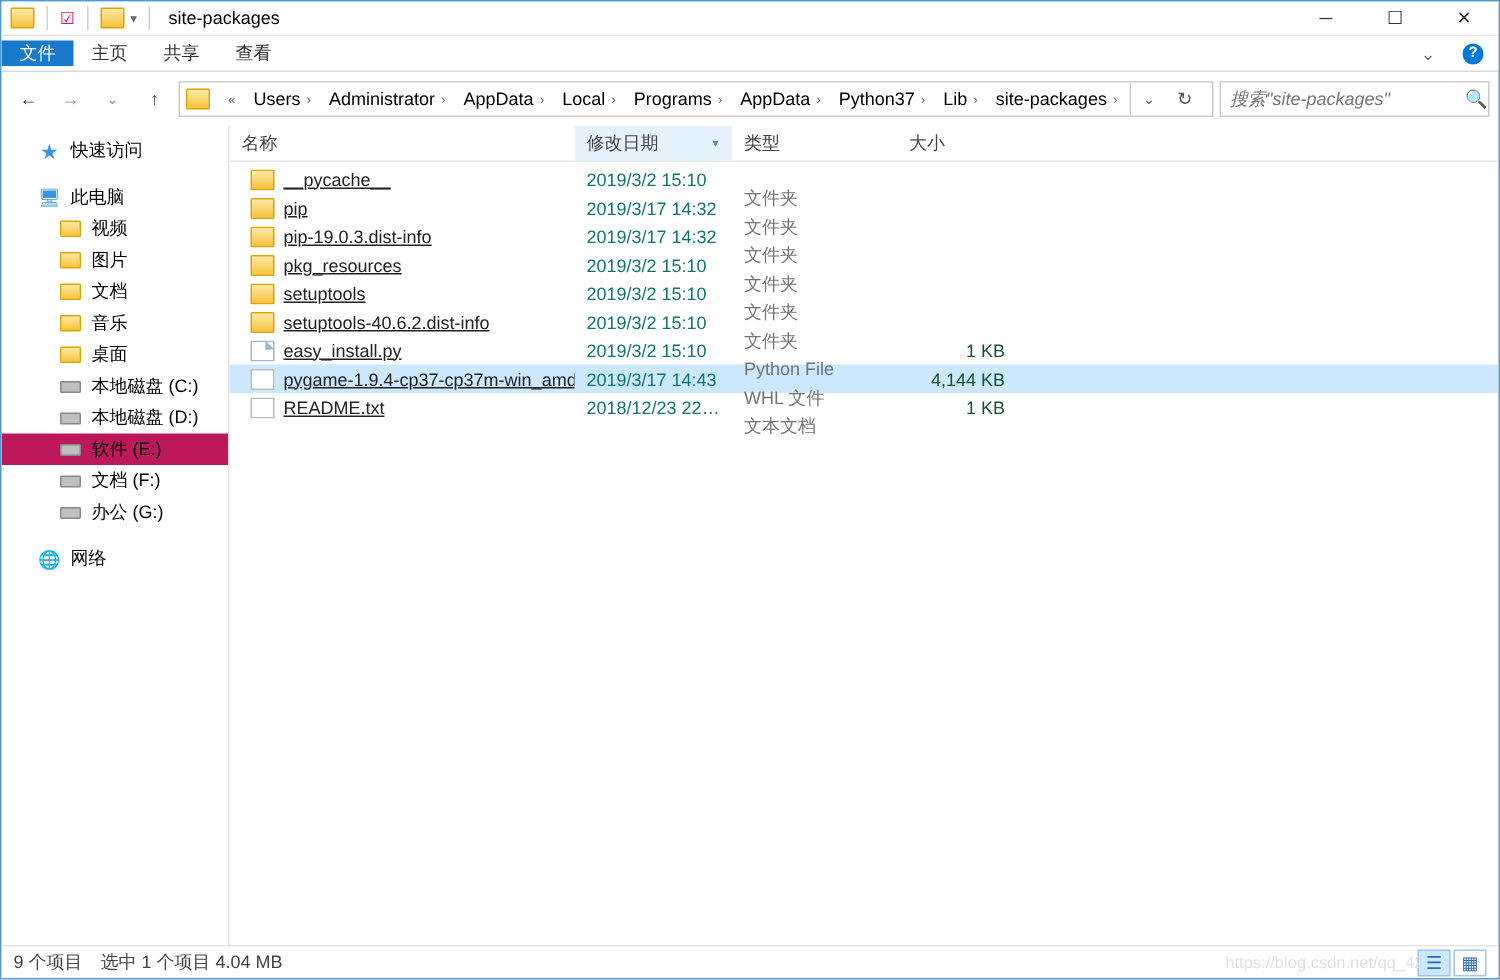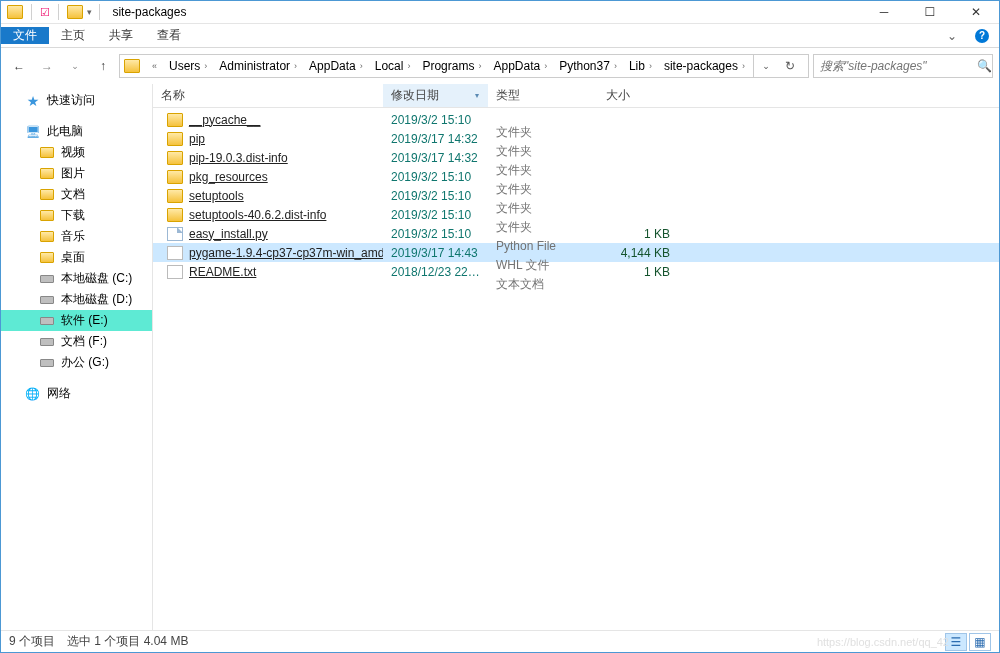--- a/index.html
+++ b/index.html
@@ -34,21 +34,21 @@
 .addr-actions div { width: 24px; display: flex; align-items: center; justify-content: center; color: #555; }
 .searchbox { width: 180px; height: 24px; border: 1px solid #ccc; display: flex; align-items: center; padding: 0 6px; }
 .searchbox input { border: none; outline: none; flex: 1; color: #888; font-style: italic; }
 .searchbox .mag { color: #555; }
 
 
 .main { display: flex; height: 547px; }
 .sidebar { width: 152px; border-right: 1px solid #e5e5e5; overflow-y: auto; padding-top: 6px; }
 .side-item { display: flex; align-items: center; height: 21px; padding-left: 24px; gap: 6px; }
 .side-item.l2 { padding-left: 38px; }
-.side-item.selected { background: #5eead4; }
+.side-item.selected { background: #be185d; }
 .side-item .ico { width: 16px; height: 14px; flex-shrink: 0; display: flex; align-items: center; justify-content: center; }
 .ico-star { color: #3a96dd; font-size: 14px; }
 .ico-pc { color: #3a96dd; }
 .ico-folder { background: linear-gradient(#ffe9a6,#f5c23d); border: 1px solid #d9a300; border-radius: 1px; width: 14px; height: 11px; }
 .ico-drive { width: 14px; height: 8px; background: #bfbfbf; border: 1px solid #888; border-radius: 1px; }
 .ico-net { color: #3a96dd; }
 .side-spacer { height: 10px; }
 
 .filepane { flex: 1; display: flex; flex-direction: column; }
 .columns { display: flex; height: 24px; border-bottom: 1px solid #e5e5e5; }
@@ -197,26 +197,20 @@
     <div class="side-item l2">
         <span class="ico">
           <span class="ico-folder"></span>
         </span>
         <span>文档</span>
       </div>
     <div class="side-item l2">
         <span class="ico">
           <span class="ico-folder"></span>
         </span>
-        <span>下载</span>
-      </div>
-    <div class="side-item l2">
-        <span class="ico">
-          <span class="ico-folder"></span>
-        </span>
         <span>音乐</span>
       </div>
     <div class="side-item l2">
         <span class="ico">
           <span class="ico-folder"></span>
         </span>
         <span>桌面</span>
       </div>
     <div class="side-item l2">
         <span class="ico">

